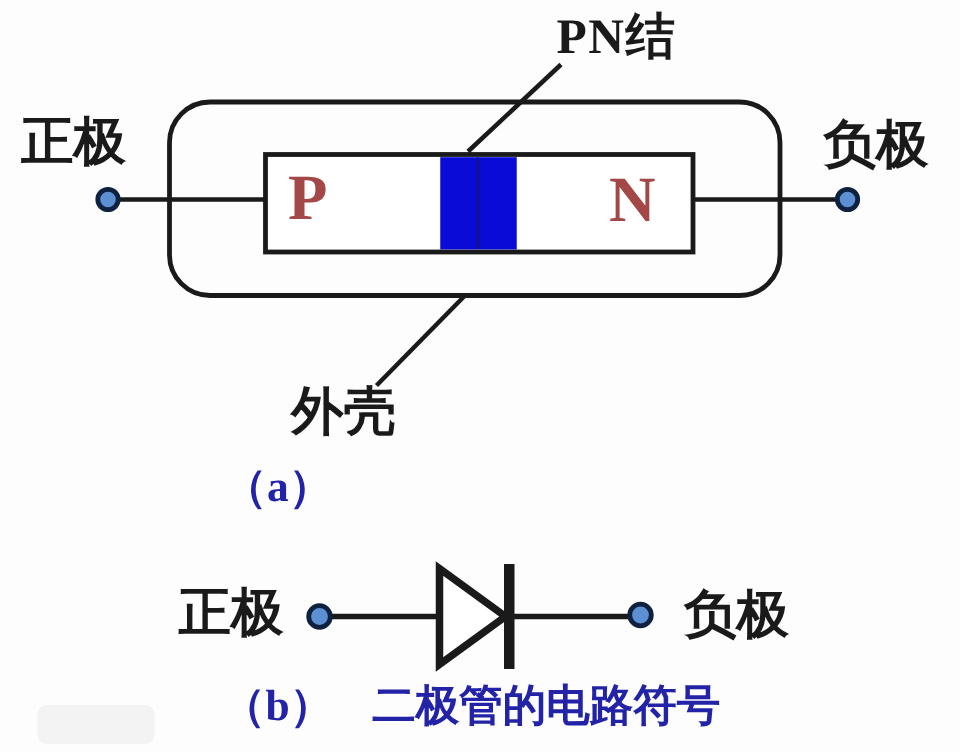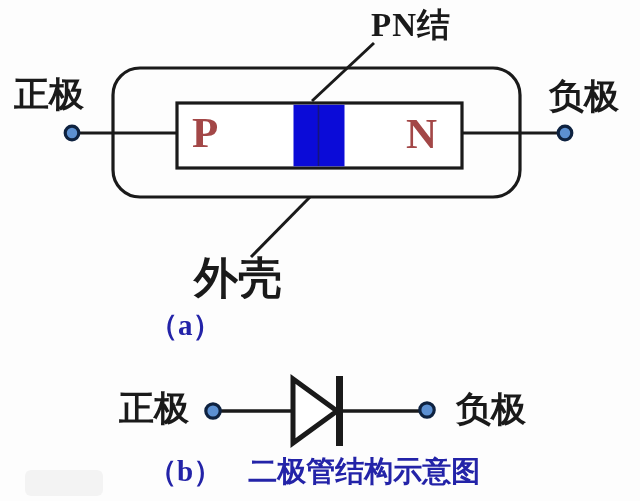--- a/index.html
+++ b/index.html
@@ -22,21 +22,21 @@
   .lbl {
     position: absolute;
     white-space: nowrap;
     line-height: 1;
     font-weight: bold;
     color: var(--line, #1a1a1a);
   }
   .lbl-pnjie   { left: 371px; top: 9px;   font-size: 33px; letter-spacing: 1px; }
   .lbl-anode-a { left: 14px;  top: 77px;  font-size: 35px; }
   .lbl-cath-a  { left: 549px; top: 79px;  font-size: 35px; }
-  .lbl-shell   { left: 194px; top: 257px; font-size: 44px; }
+  .lbl-shell   { left: 194px; top: 257px; font-size: 35px; }
   .lbl-anode-b { left: 119px; top: 391px; font-size: 35px; }
   .lbl-cath-b  { left: 456px; top: 392px; font-size: 35px; }
   .region-letter {
     position: absolute;
     font-weight: bold;
     font-size: 43px;
     line-height: 1;
     color: var(--pn_letter, #a34747);
   }
   .letter-p { left: 192px; top: 111px; }
@@ -97,16 +97,16 @@
   <div class="region-letter letter-n">N</div>
   <div class="lbl lbl-shell">外壳</div>
   <div class="caption caption-a">
     <span>（a）</span>
   </div>
 
   <div class="lbl lbl-anode-b">正极</div>
   <div class="lbl lbl-cath-b">负极</div>
   <div class="caption caption-b">
     <span>（b）</span>
-    <span>二极管结构示意图</span>
+    <span>二极管的电路符号</span>
   </div>
 
 </div>
 
 </body></html>

